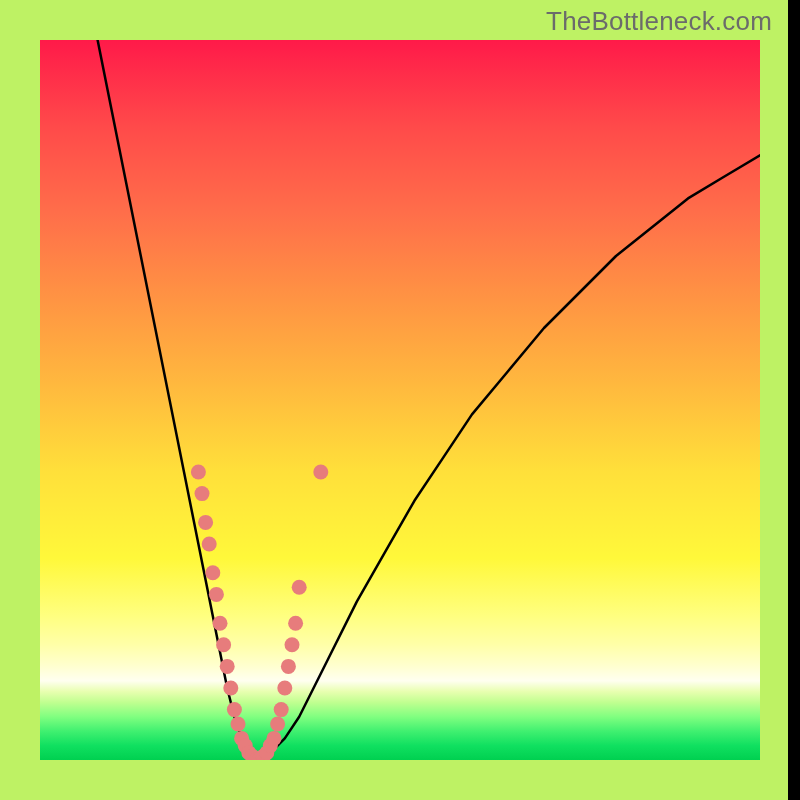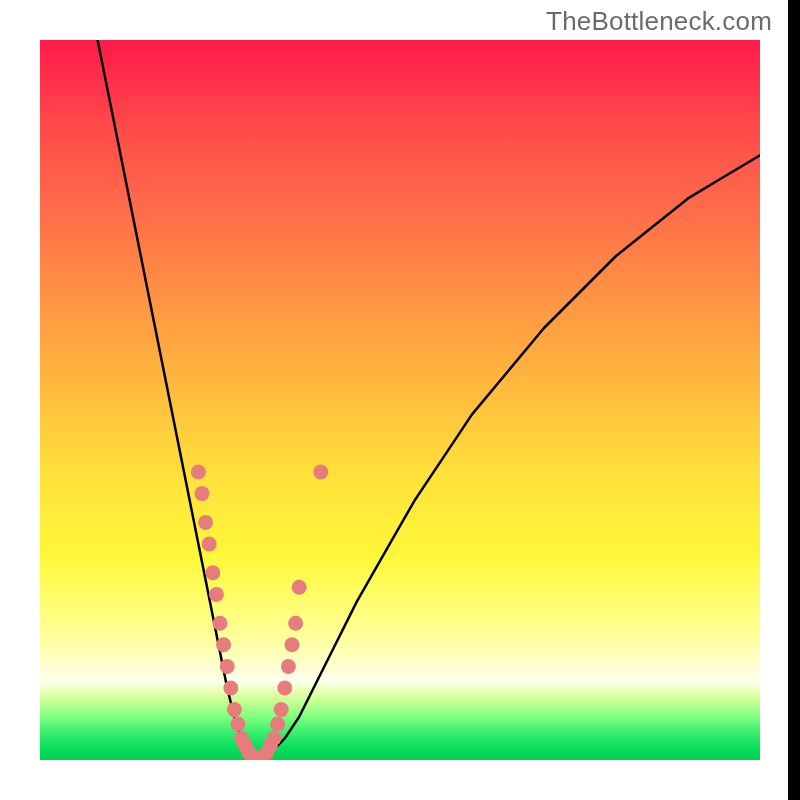--- a/index.html
+++ b/index.html
@@ -10,21 +10,21 @@
     overflow: hidden;
     background: #000;
     font-family: Arial, Helvetica, sans-serif;
   }
   .frame {
     position: absolute;
     left: 0;
     top: 0;
     width: 788px;
     height: 800px;
-    background: #ffffff;
+    background: #bef264;
   }
   .plot {
     position: absolute;
     left: 40px;
     top: 40px;
     width: 720px;
     height: 720px;
     background: linear-gradient(to bottom,
       #ff1a49 0%,
       #ff4a4a 12%,

